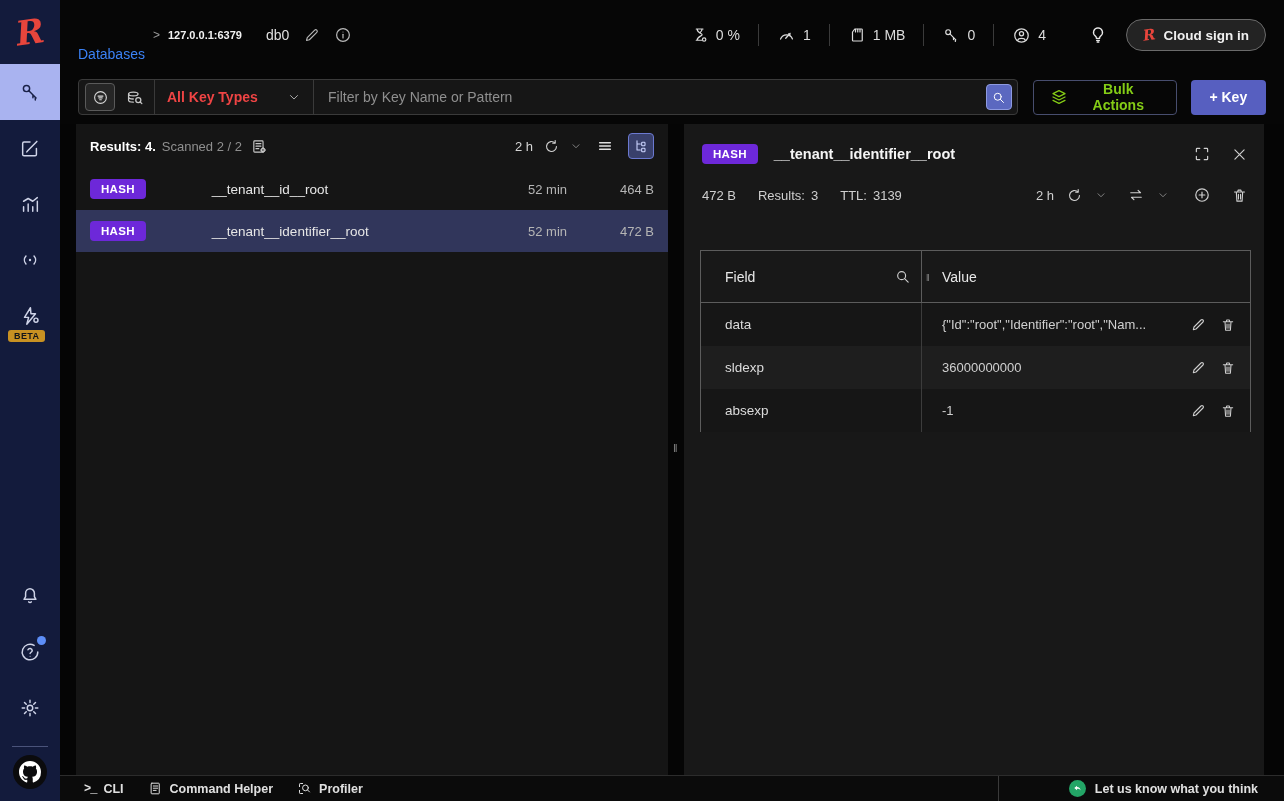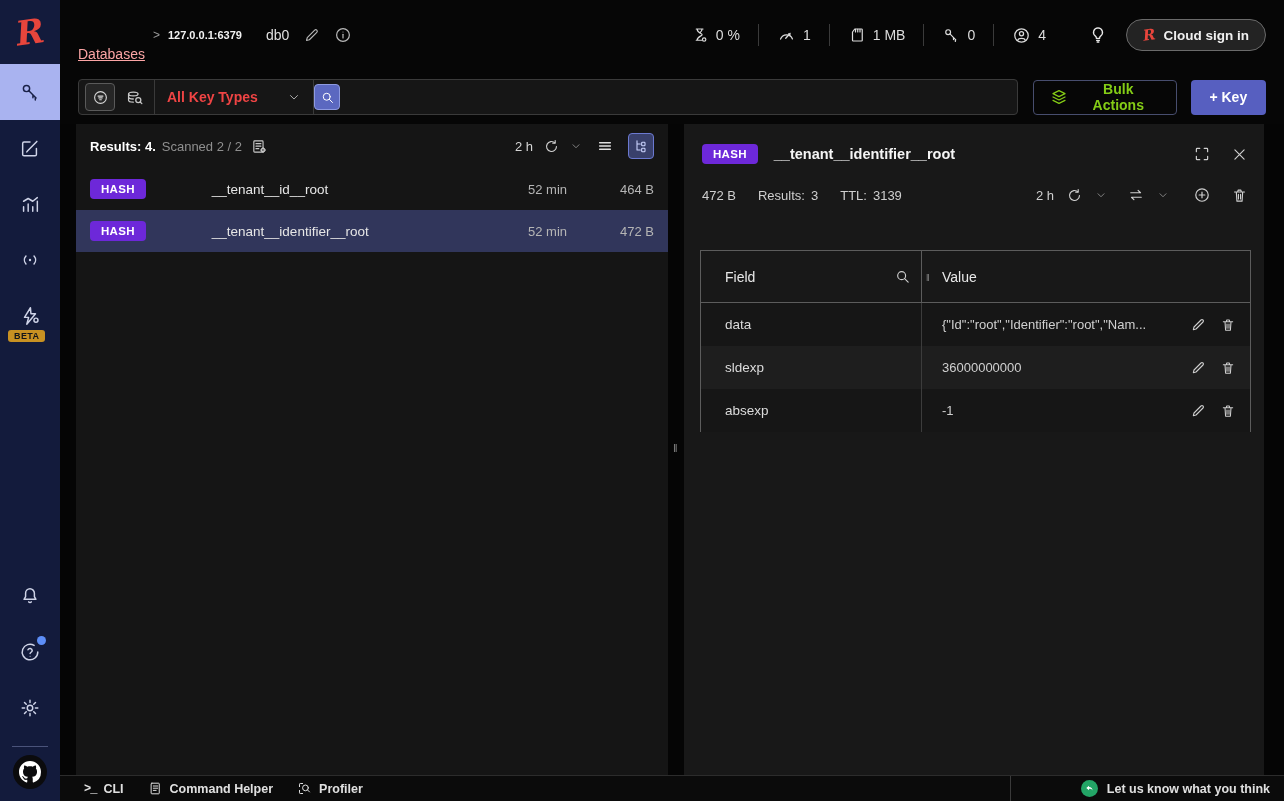--- a/index.html
+++ b/index.html
@@ -14,21 +14,21 @@
   .nav-item { width:60px; height:56px; display:flex; align-items:center; justify-content:center; color:#cfd4e8; cursor:pointer; position:relative; }
   .nav-item.active { background:#a9b3f0; color:#1a2147; }
   .beta-badge { position:absolute; left:8px; bottom:2px; background:#c89122; color:#14161a; font-size:9px; font-weight:bold; padding:1px 6px; border-radius:3px; letter-spacing:.4px; }
   .sb-gap { flex:1; }
   .sb-divider { width:36px; border-top:1px solid #4a537a; margin:10px 0 8px; }
   .dot-blue { position:absolute; right:14px; top:12px; width:9px; height:9px; border-radius:50%; background:#5d8ef7; }
   .gh-circle { width:34px; height:34px; border-radius:50%; background:#0b0b0d; display:flex; align-items:center; justify-content:center; margin-bottom:12px; }
 
   
   #topbar { position:absolute; left:60px; top:0; width:1224px; height:70px; background:#060606; display:flex; align-items:center; }
-  .crumb-link { color:#fca5a5; text-decoration:underline; font-size:14px; cursor:pointer;margin-top:37px; }
+  .crumb-link { color:#3b82f6; font-size:14px; cursor:pointer;margin-top:37px; }
   .crumb-sep { color:#9a9a9a; font-size:12px; margin:0 8px; }
   .crumb-host { color:#f2f2f2; font-weight:bold; font-size:11px; }
   .db-label { color:#e0e0e0; font-size:14px; margin-left:24px; }
   .hdr-ic { color:#b9b9b9; margin-left:14px; cursor:pointer; }
   .stats { margin-left:auto; display:flex; align-items:center; }
   .stat { display:flex; align-items:center; gap:7px; font-size:14px; color:#dcdcdc; padding:0 18px; }
   .stat-div { width:1px; height:22px; background:#3a3a3a; }
   .bulb { color:#e8e8e8; margin:0 18px 0 24px; cursor:pointer; }
   .cloud-btn { display:flex; align-items:center; gap:8px; background:#232323; border:1px solid #6a6a6a; border-radius:17px; height:32px; padding:0 16px; color:#f0f0f0; font-size:13.5px; font-weight:bold; margin-right:18px; cursor:pointer; }
   .cloud-logo { font-family:"DejaVu Serif",serif; font-style:italic; font-weight:bold; font-size:15px; color:#e8453c; transform:rotate(-8deg); }
@@ -90,21 +90,21 @@
   .ht-row:nth-child(even) { background:#1e1e1e; }
   .ht-f { width:221px; padding-left:24px; font-size:13.5px; color:#dcdcdc; border-right:1px solid #3c3c3c; height:100%; display:flex; align-items:center; }
   .ht-v { flex:1; padding-left:20px; font-size:13px; color:#d0d0d0; white-space:nowrap; overflow:hidden; }
   .row-ics { display:flex; gap:14px; padding-right:14px; color:#cfcfcf; }
   .row-ics .ico { cursor:pointer; }
 
   
   #bottombar { position:absolute; left:60px; top:775px; width:1224px; height:26px; background:#0b0b0b; border-top:1px solid #2c2c2c; display:flex; align-items:center; font-size:12.5px; font-weight:bold; color:#e0e0e0; }
   .bb-item { display:flex; align-items:center; gap:7px; margin-left:24px; cursor:pointer; }
   .bb-term { font-family:"Liberation Mono",monospace; font-size:12px; letter-spacing:-1px; }
-  .bb-feedback { margin-left:auto; margin-right:14px; display:flex; align-items:center; gap:9px; border-left:1px solid #3a3a3a; padding-left:70px; height:100%; cursor:pointer; }
+  .bb-feedback { margin-left:auto; margin-right:26px; display:flex; align-items:center; gap:9px; border-left:1px solid #3a3a3a; padding-left:70px; height:100%; cursor:pointer; }
   .fb-circle { width:17px; height:17px; border-radius:50%; background:#23a566; display:flex; align-items:center; justify-content:center; }
 </style>
 </head>
 <body>
 
 <div id="sidebar">
   <div class="logo-tile">
       <span class="logo-r">R</span>
     </div>
 
@@ -287,20 +287,21 @@
     <div class="f-div"></div>
     <div class="ktype">
       <span>All Key Types</span>
       <span class="ico" style="color:#b5b5b5">
         <svg class="ln" width="14" height="14" viewBox="0 0 24 24">
             <path d="M6 9.5l6 6 6-6"></path>
           </svg>
       </span>
     </div>
     <div class="f-div"></div>
+    <input class="f-input" placeholder="Filter by Key Name or Pattern" style="">
     <span class="f-search-btn">
       <svg class="ln" width="15" height="15" viewBox="0 0 24 24">
           <circle cx="10.8" cy="10.8" r="5.6"></circle>
           <path d="M15 15l5 5"></path>
         </svg>
     </span>
   </div>
   <button class="bulk-btn">
     <span class="ico">
       <svg class="ln" width="18" height="18" viewBox="0 0 24 24">

